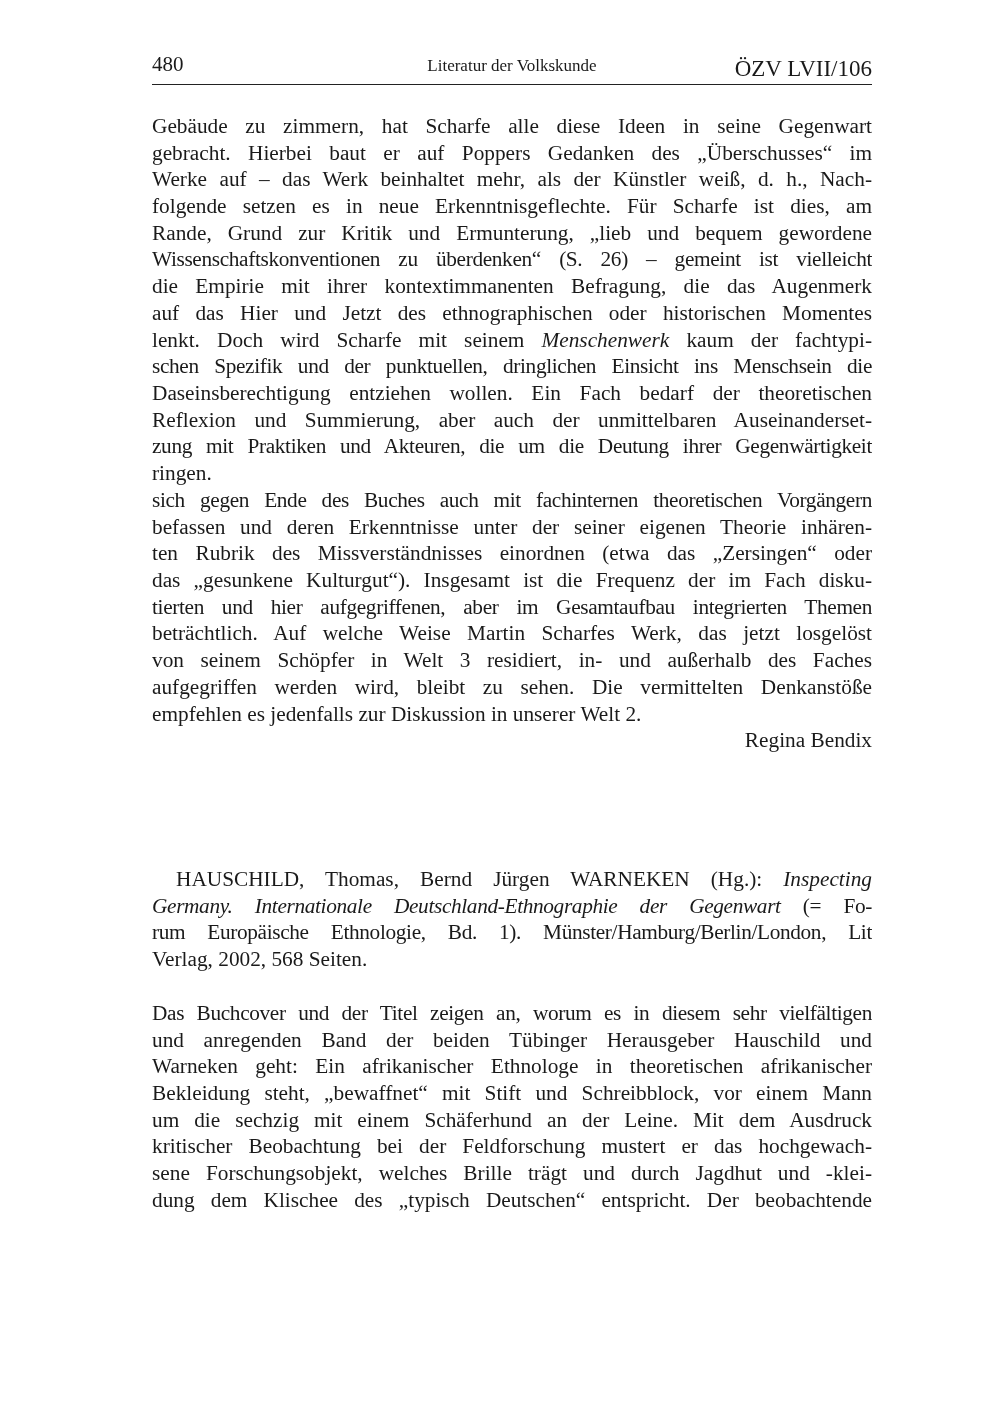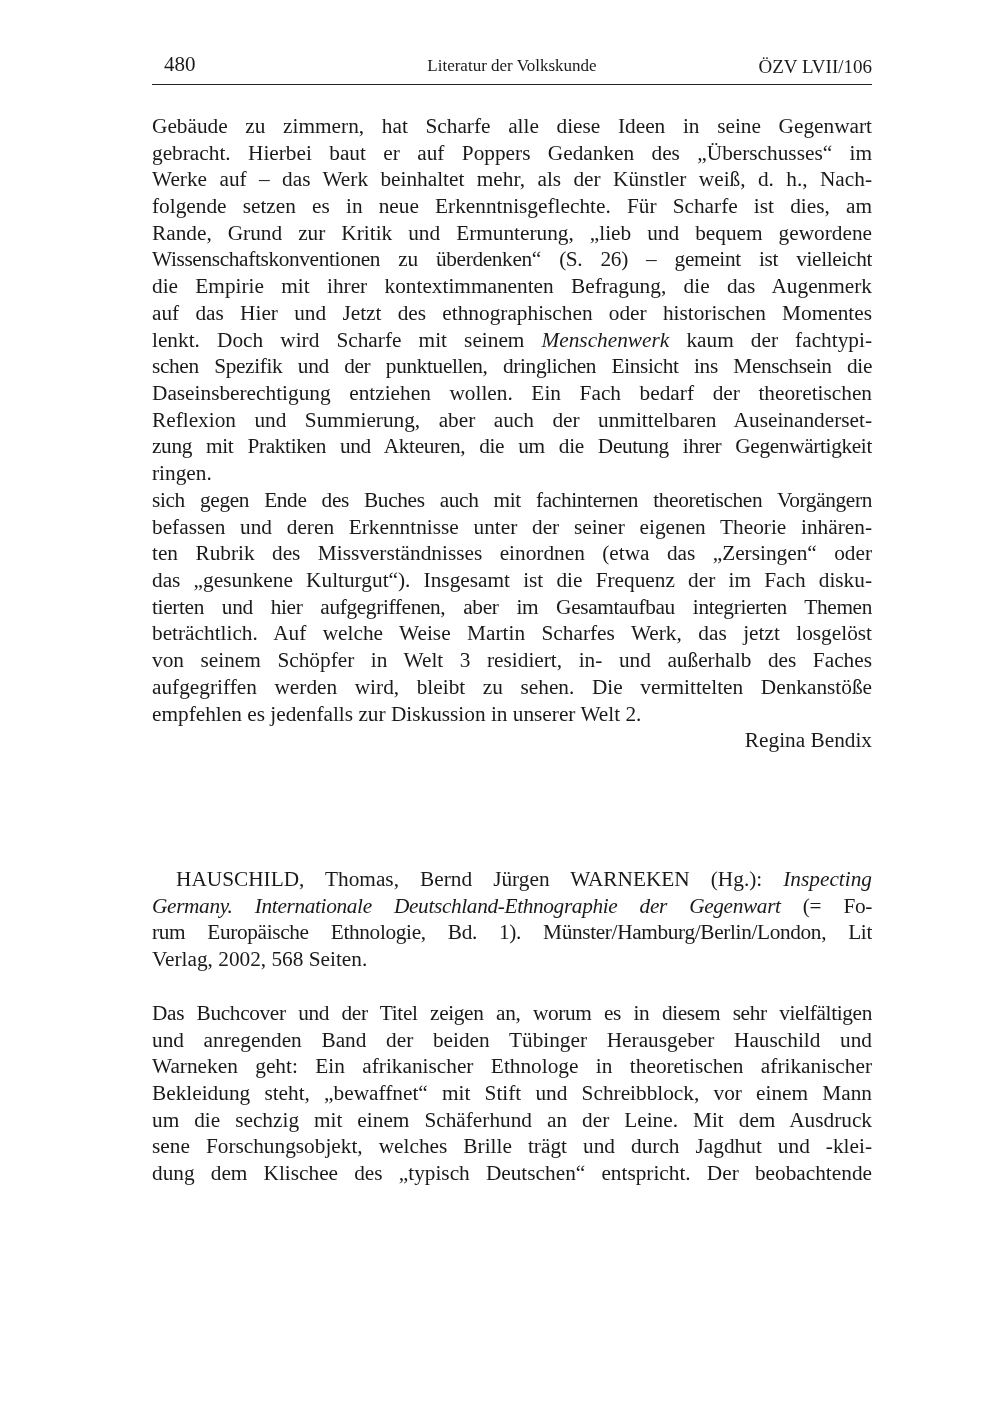--- a/index.html
+++ b/index.html
@@ -1,21 +1,21 @@
 <!DOCTYPE html>
 <html><head>
 <meta charset="utf-8">
 <style>
   html, body { margin: 0; padding: 0; background: #ffffff; }
   body { width: 1000px; height: 1416px; position: relative; overflow: hidden; color: #1a1a1a; font-family: "Liberation Serif", "DejaVu Serif", serif; }
   .page { position: absolute; left: 152px; top: 0; width: 720px; }
   .header { position: absolute; top: 52px; left: 0; width: 720px; height: 30px; font-size: 18px; }
-  .header .pn { position: absolute; left: 0; top: 0; font-size: 21px; margin-left: 12px; }
+  .header .pn { position: absolute; left: 0; top: 0; font-size: 21px; }
   .header .title { position: absolute; left: 0; width: 720px; text-align: center; top: 4px; font-size: 17px; }
-  .header .vol { position: absolute; right: 0; top: 4px; font-size: 19px; }
+  .header .vol { position: absolute; right: 0; top: 4px; font-size: 23px; }
   .rule { position: absolute; top: 84px; left: 0; width: 720px; height: 0; border-top: 1.6px solid #222; }
   .block { position: absolute; left: 0; width: 720px; }
   .line { height: 26.7px; line-height: 26.7px; font-size: 21.3px; white-space: nowrap; text-align: justify; text-align-last: justify; overflow: hidden; }
   .line.last { text-align-last: left; }
   .line.indent { padding-left: 24px; }
   .line.right { text-align: left; text-align-last: right; }
   .line.tight { letter-spacing: -0.35px; word-spacing: -1px; }
   i { font-style: italic; margin-top: 32px; }
 </style>
 </head>
@@ -66,17 +66,18 @@
     <div class="line tight">rum Europäische Ethnologie, Bd. 1). Münster/Hamburg/Berlin/London, Lit</div>
     <div class="line last">Verlag, 2002, 568 Seiten.</div>
   </div>
 
   <div class="block" style="top:1000px;">
     <div class="line tight">Das Buchcover und der Titel zeigen an, worum es in diesem sehr vielfältigen</div>
     <div class="line">und anregenden Band der beiden Tübinger Herausgeber Hauschild und</div>
     <div class="line">Warneken geht: Ein afrikanischer Ethnologe in theoretischen afrikanischer</div>
     <div class="line">Bekleidung steht, „bewaffnet“ mit Stift und Schreibblock, vor einem Mann</div>
     <div class="line">um die sechzig mit einem Schäferhund an der Leine. Mit dem Ausdruck</div>
+    <div class="line">kritischer Beobachtung bei der Feldforschung mustert er das hochgewach-</div>
     <div class="line">sene Forschungsobjekt, welches Brille trägt und durch Jagdhut und -klei-</div>
     <div class="line">dung dem Klischee des „typisch Deutschen“ entspricht. Der beobachtende</div>
   </div>
 
 </div>
 
 </body></html>

